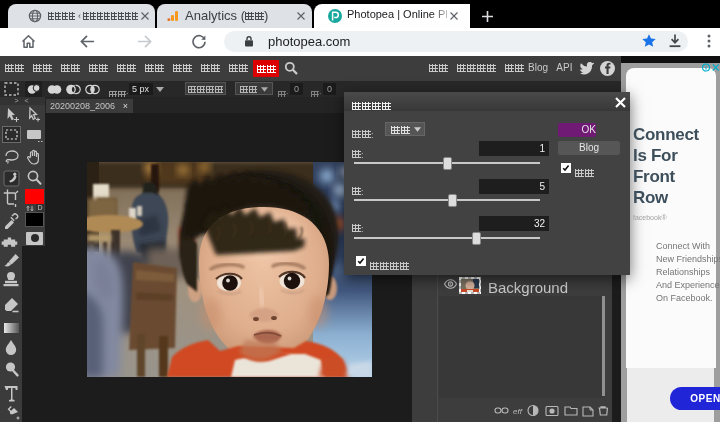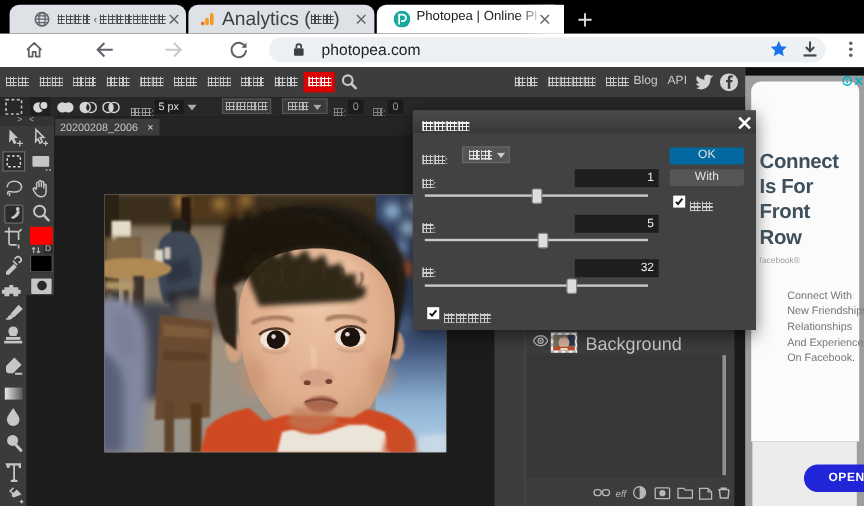--- a/index.html
+++ b/index.html
@@ -29,21 +29,21 @@
 <div class="abs" style="left:48px;top:11px;--c:#4a4d52;font-size:0;white-space:nowrap"><span class="cj" style="width:6px;height:9px;margin-right:1px"></span><span class="cj" style="width:6px;height:9px;margin-right:1px"></span><span class="cj" style="width:6px;height:9px;margin-right:1px"></span><span class="cj" style="width:6px;height:9px;margin-right:1px"></span><span style="color:#4a4d52;font-size:9px;vertical-align:middle;margin:0 2px">‹</span><span class="cj" style="width:6px;height:9px;margin-right:1px"></span><span class="cj" style="width:6px;height:9px;margin-right:1px"></span><span class="cj" style="width:6px;height:9px;margin-right:1px"></span><span class="cj" style="width:6px;height:9px;margin-right:1px"></span><span class="cj" style="width:6px;height:9px;margin-right:1px"></span><span class="cj" style="width:6px;height:9px;margin-right:1px"></span><span class="cj" style="width:6px;height:9px;margin-right:1px"></span><span class="cj" style="width:6px;height:9px;margin-right:1px"></span></div>
 <svg class="abs" style="left:140px;top:11px" width="10" height="10" viewBox="0 0 10 10">
     <path d="M1.5 1.5l7 7M8.5 1.5l-7 7" stroke="#5f6368" stroke-width="1.2"></path>
   </svg>
 
 <svg class="abs" style="left:167px;top:10px" width="12" height="12" viewBox="0 0 12 12">
     <rect x="8" y="1" width="3" height="10" rx="1.2" fill="#f8981d"></rect>
     <rect x="4" y="5" width="3" height="6" rx="1.2" fill="#f8981d"></rect>
     <rect x="0.4" y="8.2" width="3" height="2.8" rx="1.2" fill="#e3742c"></rect>
   </svg>
-<div class="abs" style="left:185px;top:8px;color:#3c4043;font-size:16px;--c:#45484d">Analytics (<span class="cj" style="width:9px;height:9px;margin-right:1px"></span><span class="cj" style="width:9px;height:9px"></span>)</div>
+<div class="abs" style="left:185px;top:8px;color:#3c4043;font-size:13px;--c:#45484d">Analytics (<span class="cj" style="width:9px;height:9px;margin-right:1px"></span><span class="cj" style="width:9px;height:9px"></span>)</div>
 <svg class="abs" style="left:296px;top:11px" width="10" height="10" viewBox="0 0 10 10">
     <path d="M1.5 1.5l7 7M8.5 1.5l-7 7" stroke="#5f6368" stroke-width="1.2"></path>
   </svg>
 
 <svg class="abs" style="left:328px;top:9px" width="14" height="14" viewBox="0 0 14 14">
     <circle cx="7" cy="7" r="7" fill="#19a89d"></circle>
     <path d="M4.6 11.5V3.2h3a2.7 2.7 0 0 1 0 5.4H6.2" fill="none" stroke="#fff" stroke-width="1.5"></path>
   </svg>
 <div class="abs" style="left:347px;top:8px;color:#202124;font-size:11px;width:100px;overflow:hidden;white-space:nowrap">Photopea | Online Photo Edit</div>
 <div class="abs" style="left:432px;top:4px;width:38px;height:24px;background:linear-gradient(90deg,rgba(255,255,255,0),#fff 55%)"></div>
@@ -436,22 +436,22 @@
 <div class="abs" style="left:8px;top:5px;--c:#f2f2f2"><span class="cj" style="width:9px;height:9px;margin-right:1px"></span><span class="cj" style="width:9px;height:9px;margin-right:1px"></span><span class="cj" style="width:9px;height:9px;margin-right:1px"></span><span class="cj" style="width:9px;height:9px"></span></div>
 <svg class="abs" style="left:270px;top:4px" width="13" height="13" viewBox="0 0 13 13">
       <path d="M2 2l9 9M11 2l-9 9" stroke="#fff" stroke-width="2.2"></path>
     </svg>
 
 <div class="abs" style="left:8px;top:33px;--c:#c9c9c9"><span class="cj" style="width:9px;height:9px;margin-right:1px"></span><span class="cj" style="width:9px;height:9px"></span><span style="color:#c9c9c9;font-size:9px;vertical-align:middle">:</span></div>
 <div class="abs" style="left:41px;top:30px;width:40px;height:14px;background:#555;border:1px solid #666;line-height:13px;padding-left:5px;--c:#e0e0e0"><span class="cj" style="width:9px;height:9px;margin-right:1px"></span><span class="cj" style="width:9px;height:9px"></span><svg style="position:absolute;right:3px;top:4px" width="7" height="5" viewBox="0 0 8 5">
         <path d="M0 0h8L4 5z" fill="#ccc"></path>
       </svg></div>
 
-<div class="abs" style="left:214px;top:31px;width:62px;height:14px;background:#0369a1;border-radius:2px;color:#e5e5e5;font-size:10px;text-align:center;line-height:14px">OK</div>
-<div class="abs" style="left:214px;top:49px;width:62px;height:14px;background:#565656;border-radius:2px;color:#e5e5e5;font-size:10px;text-align:center;line-height:14px">With</div>
+<div class="abs" style="left:214px;top:31px;width:38px;height:14px;background:#701a75;border-radius:2px;color:#e5e5e5;font-size:10px;text-align:right;line-height:14px">OK</div>
+<div class="abs" style="left:214px;top:49px;width:62px;height:14px;background:#565656;border-radius:2px;color:#e5e5e5;font-size:10px;text-align:center;line-height:14px">Blog</div>
 
 <div class="abs" style="left:217px;top:71px;width:10px;height:10px;background:#fff"></div>
 <svg class="abs" style="left:218px;top:72px" width="8" height="8" viewBox="0 0 8 8">
       <path d="M1.2 4.2L3 6l3.6-4.4" fill="none" stroke="#111" stroke-width="1.6"></path>
     </svg>
 <div class="abs" style="left:231px;top:72px;--c:#c9c9c9"><span class="cj" style="width:9px;height:9px;margin-right:1px"></span><span class="cj" style="width:9px;height:9px"></span></div>
 
 <div class="abs" style="left:8px;top:53px;--c:#c9c9c9"><span class="cj" style="width:9px;height:9px"></span><span style="color:#c9c9c9;font-size:9px;vertical-align:middle">:</span></div>
 <div class="abs" style="left:135px;top:49px;width:70px;height:15px;background:#1e1e1e;color:#f0f0f0;font-size:10px;line-height:15px;text-align:right;padding-right:4px">1</div>
 <div class="abs" style="left:10px;top:70px;width:186px;height:2px;background:#c8c8c8"></div>

